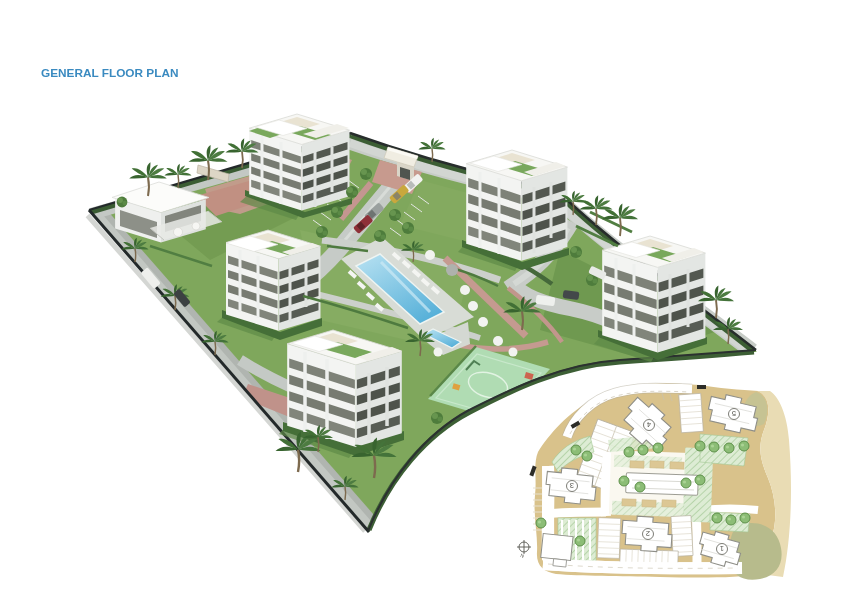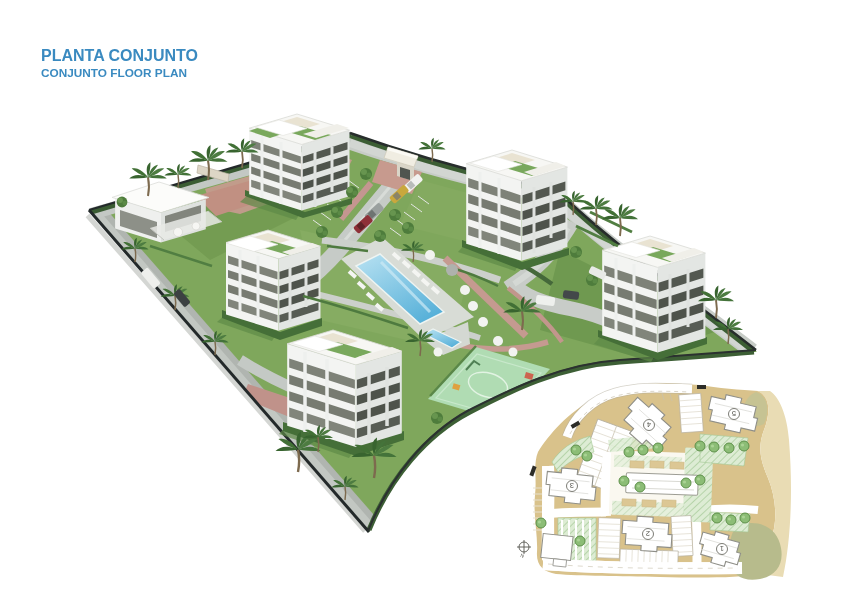--- a/index.html
+++ b/index.html
@@ -5,23 +5,22 @@
   html,body{margin:0;padding:0;background:#ffffff;}
   .page{position:relative;width:850px;height:614px;background:#ffffff;overflow:hidden;
         font-family:"Liberation Sans", sans-serif;}
   .title{position:absolute;left:41px;top:47px;color:#3a8ac0;font-size:16px;font-weight:bold;}
   .subtitle{position:absolute;left:41px;top:66px;color:#3a8ac0;font-size:11.8px;font-weight:bold;}
 </style>
 </head>
 <body>
 <div class="page">
 
-<div class="title">PLANTA CONJUNTO</div>
-
-<div class="subtitle">CONJUNTO FLOOR PLAN</div>
+
+<div class="subtitle">GENERAL FLOOR PLAN</div>
 <svg width="850" height="614" viewBox="0 0 850 614" style="position:absolute;left:0;top:0;">
 <defs>
   <linearGradient id="poolg" x1="0" y1="0" x2="0.7" y2="1">
     <stop offset="0" stop-color="#b9e2f2"></stop>
     <stop offset="1" stop-color="#58b1d9"></stop>
   </linearGradient>
   <pattern id="hatch" width="5" height="5" patternUnits="userSpaceOnUse" patternTransform="rotate(45)">
     <rect width="5" height="5" fill="#ddecd4"></rect>
     <line x1="0" y1="0" x2="0" y2="5" stroke="#9cc48e" stroke-width="1.2"></line>
   </pattern>

